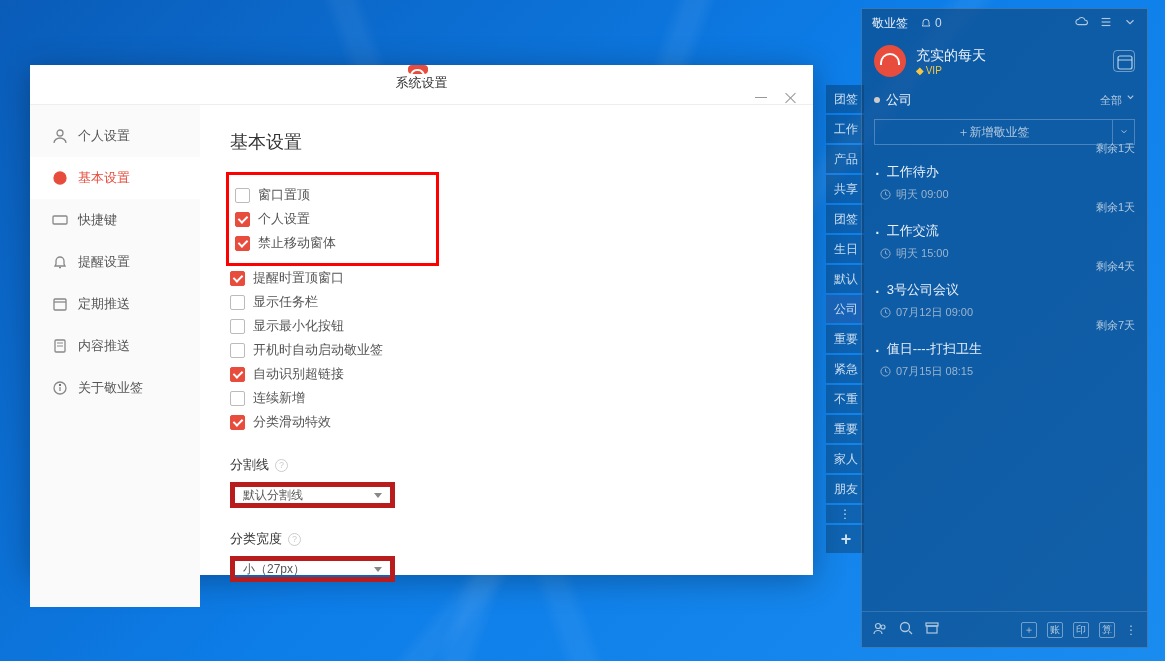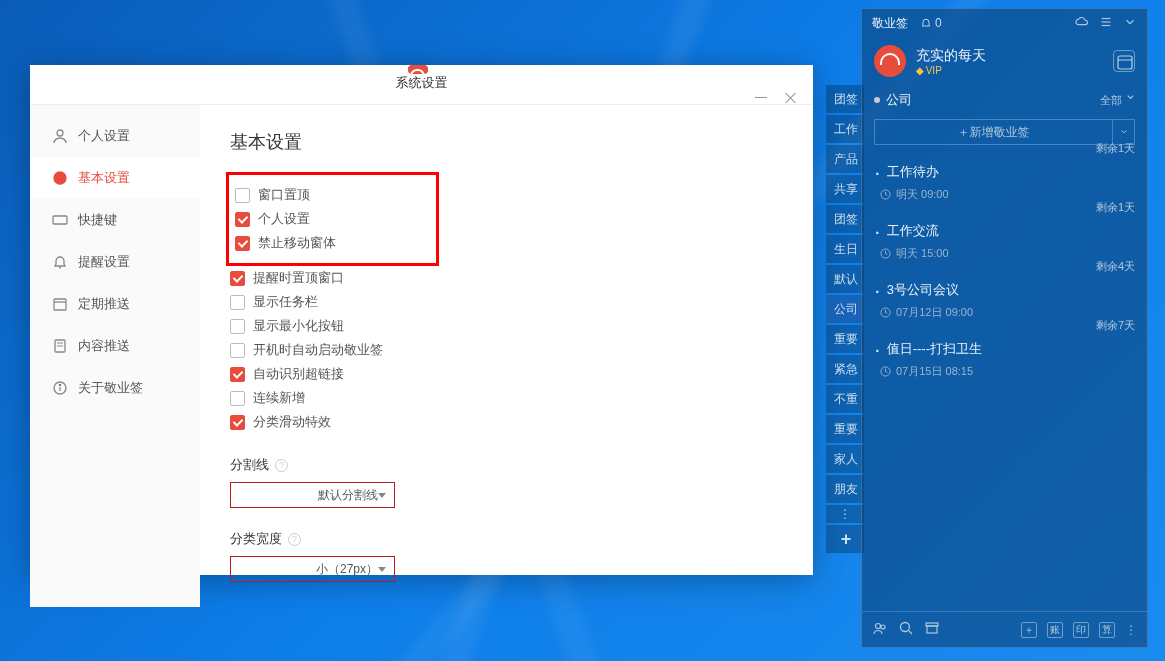--- a/index.html
+++ b/index.html
@@ -36,21 +36,21 @@
 .content { flex: 1; padding: 25px 30px; overflow-y: auto; }
 .content h2 { font-size: 18px; color: #333; font-weight: 500; margin-bottom: 18px; }
 .red-box { border: 3px solid #ff0000; padding: 8px 100px 8px 6px; display: inline-block; margin-bottom: 0; margin-left: -4px;}
 .chk-row { display: flex; align-items: center; font-size: 13px; color: #555; height: 24px; }
 .chk { width: 15px; height: 15px; border: 1px solid #bbb; border-radius: 2px; margin-right: 8px; position: relative; }
 .chk.on { background: #e74c3c; border-color: #e74c3c; }
 .chk.on::after { content: ""; position: absolute; left: 4px; top: 1px; width: 4px; height: 7px; border: solid #fff; border-width: 0 2px 2px 0; transform: rotate(45deg); }
 
 .section-label { font-size: 13px; color: #333; margin-top: 22px; margin-bottom: 8px; display: flex; align-items: center; gap: 6px;}
 .hint-ico { width: 13px; height: 13px; border-radius: 50%; border: 1px solid #ccc; font-size: 9px; color: #ccc; display: inline-flex; align-items: center; justify-content: center; }
-.select { width: 165px; height: 26px; border: 1px solid #b91c1c; font-size: 12px; padding: 0 8px; display: flex; align-items: center; justify-content: flex-end; color: #555; }
+.select { width: 165px; height: 26px; border: 5px solid #b91c1c; font-size: 12px; padding: 0 8px; display: flex; align-items: center; justify-content: space-between; color: #555; }
 .select .arr { border-left: 4px solid transparent; border-right: 4px solid transparent; border-top: 5px solid #888; }
 
 
 .bg-tags { position: absolute; left: 826px; top: 85px; display: flex; flex-direction: column; }
 .bg-tag { height: 28px; background: rgba(0,0,0,0.25); color: #cde; font-size: 12px; padding: 0 6px 0 8px; display: flex; align-items: center; border-radius: 0; min-width: 28px; white-space: nowrap; margin-bottom: 2px; }
 .bg-tag.act { background: rgba(30,80,150,0.6); }
 .bg-tag.plus { font-size: 18px; font-weight: bold; justify-content: center; }
 .bg-tag.dots { justify-content: center; letter-spacing: 2px; height: 18px;}
 
 

